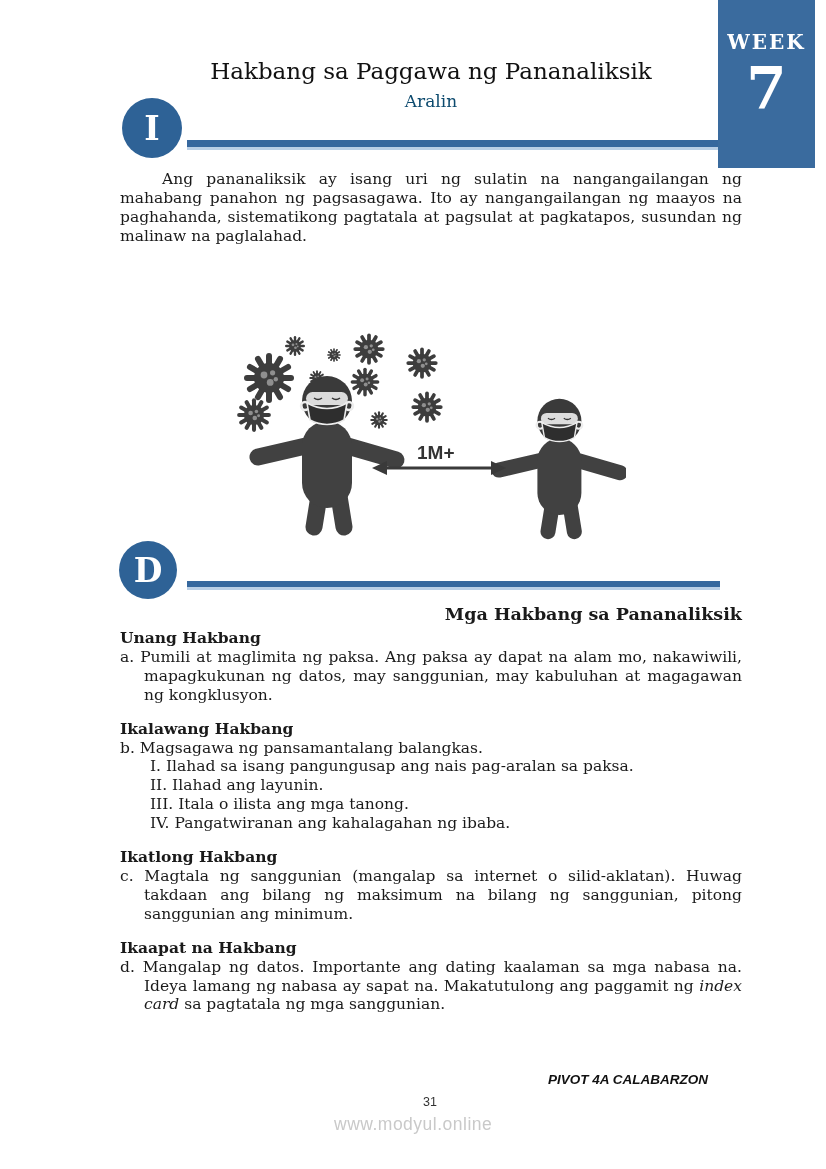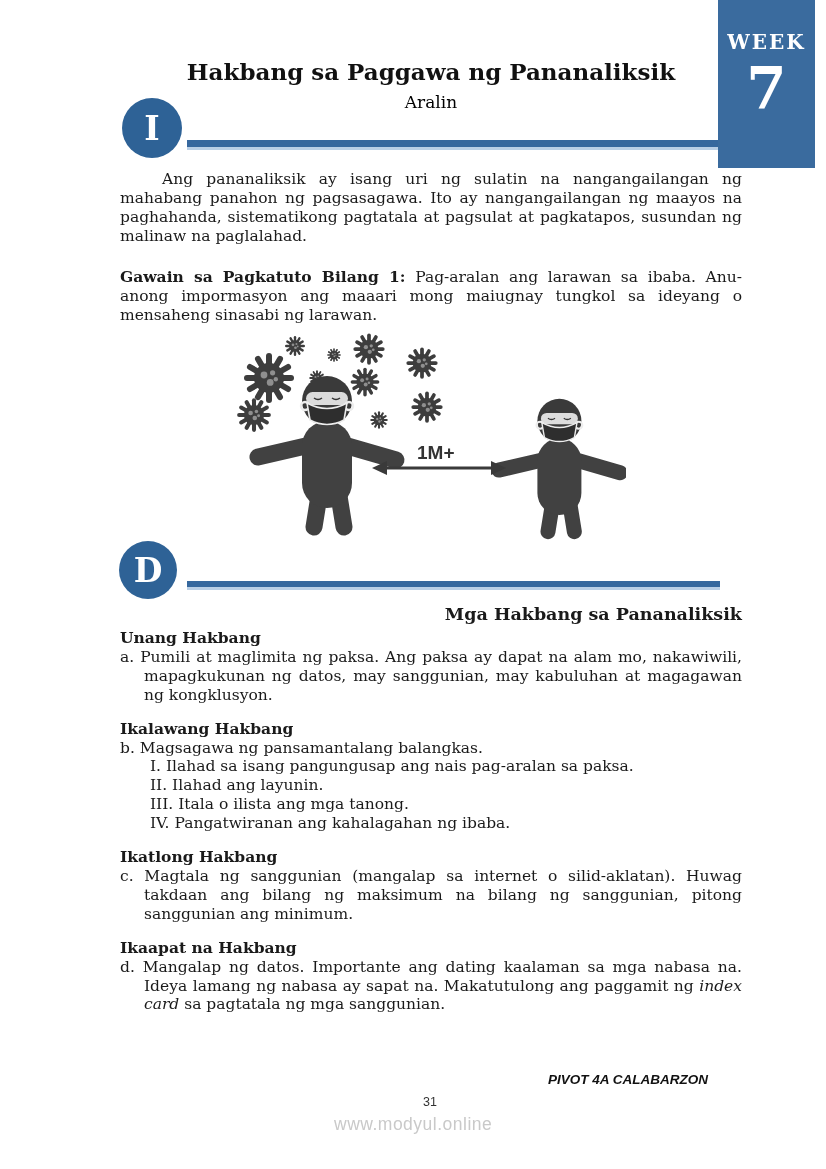--- a/index.html
+++ b/index.html
@@ -15,22 +15,22 @@
     position:absolute; left:718px; top:0; width:97px; height:168px;
     background:#3a6b9e; color:#ffffff; text-align:center;
     display:flex; flex-direction:column; align-items:center;
     padding-top:30px;
   }
   .week-badge .week-word { font-size:20px; font-weight:bold; letter-spacing:2px; }
   .week-badge .week-number { font-size:58px; font-weight:bold; line-height:1.05; margin-top:4px; }
 
   
   .title-block { position:absolute; left:120px; top:58px; width:622px; text-align:center; }
-  .doc-title { font-size:23px; font-weight:bold; color:#111;text-align:center; }
-  .doc-subtitle { font-size:17px; margin-top:7px; color:#000000; }
+  .doc-title { font-size:23px; font-weight:normal; color:#111;text-align:center; }
+  .doc-subtitle { font-size:17px; margin-top:7px; color:#0c4a6e; }
 
   
   .circle-badge {
     position:absolute; width:60px; height:60px; border-radius:50%;
     background:#2e6296; color:#ffffff; font-weight:bold; font-size:33px;
     display:flex; align-items:center; justify-content:center;
   }
   .badge-i { left:122px; top:98px; }
   .badge-d { left:119px; top:541px; width:58px; height:58px; }
   .rule {
@@ -89,21 +89,20 @@
     <div class="doc-subtitle">Aralin</div>
   </div>
 
   <div class="circle-badge badge-i">
     <span>I</span>
   </div>
   <div class="rule rule-i"></div>
 
   <p class="bodytext intro">Ang pananaliksik ay isang uri ng sulatin na nangangailangan ng mahabang panahon ng pagsasagawa. Ito ay nangangailangan ng maayos na paghahanda, sistematikong pagtatala at pagsulat at pagkatapos, susundan ng malinaw na paglalahad.</p>
 
-  <p class="bodytext activity"><span class="lead">Gawain sa Pagkatuto Bilang 1:</span><span> Pag-aralan ang larawan sa ibaba. Anu-anong impormasyon ang maaari mong maiugnay tungkol sa ideyang o mensaheng sinasabi ng larawan.</span></p>
 
   <svg class="illustration" viewBox="0 0 404 207" xmlns="http://www.w3.org/2000/svg">
     <defs>
       <g id="virus">
         <g stroke="#3d3d3d" stroke-width="3" stroke-linecap="round">
           <line x1="6.5" y1="0" x2="11" y2="0"></line>
           <line x1="5.63" y1="3.25" x2="9.53" y2="5.5"></line>
           <line x1="3.25" y1="5.63" x2="5.5" y2="9.53"></line>
           <line x1="0" y1="6.5" x2="0" y2="11"></line>
           <line x1="-3.25" y1="5.63" x2="-5.5" y2="9.53"></line>

